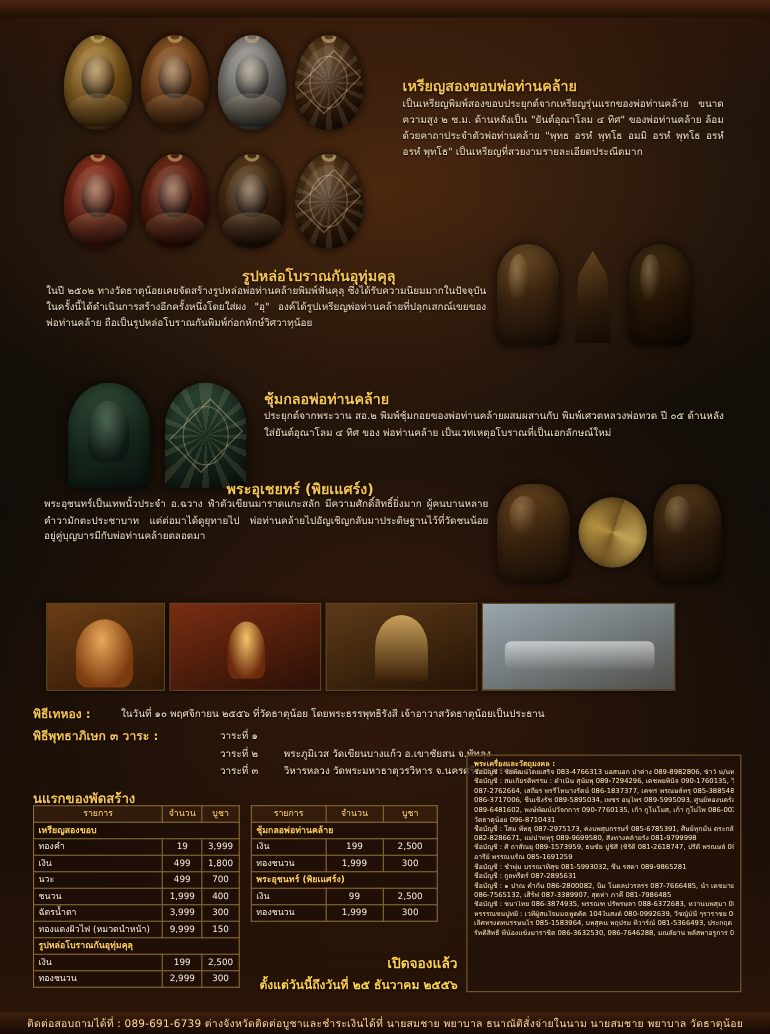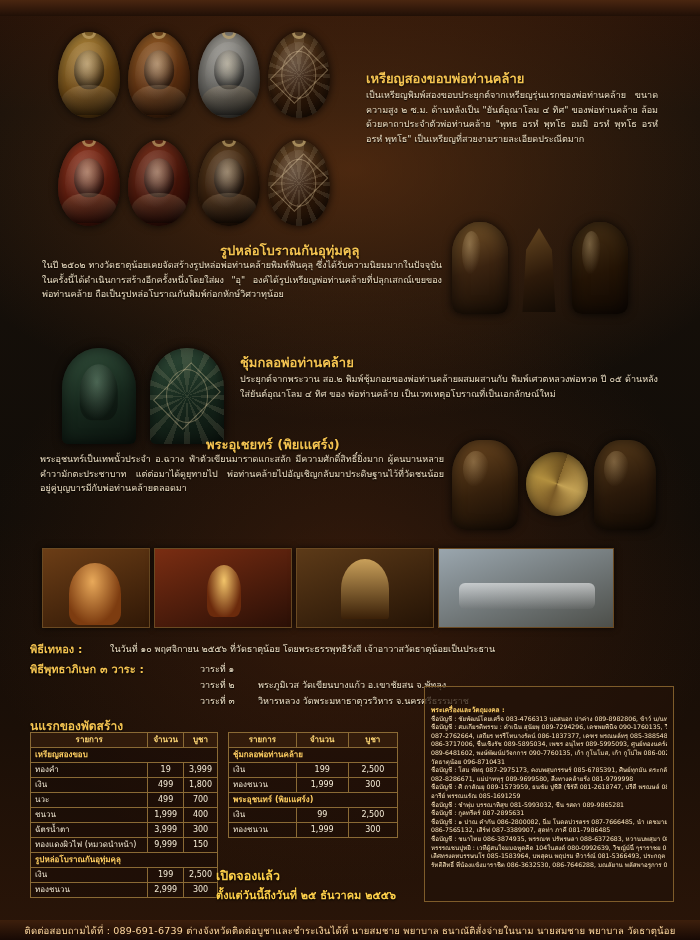--- a/index.html
+++ b/index.html
@@ -171,35 +171,35 @@
     font-size:8px;
     color:#f6edd8;
     background:rgba(20,10,5,0.35);
   }
   table.price th, table.price td{
     border:1px solid #8a6a35;
     padding:1px 4px;
     line-height:12px;
     white-space:nowrap;
   }
-  table.price th{ color:#ffd877; font-weight:bold; background:rgba(70,40,15,0.5);}
+  table.price th{ color:#ffd877; font-weight:normal; background:rgba(70,40,15,0.5);}
   table.price td.n{ text-align:center; }
   table.price td.sec{ color:#ffcf62; font-weight:bold; }
 
   .openbox{
-    position:absolute; text-align:left;
+    position:absolute; text-align:right;
   }
   .openbox .l1{ color:#ffd04a; font-size:12.5px; font-weight:bold; text-shadow:0 1px 2px #000;}
   .openbox .l2{ color:#ffd04a; font-size:11px; font-weight:bold; text-shadow:0 1px 2px #000;}
 
   .acctbox{
     position:absolute;
     border:1px solid #7e5c2a;
     background:rgba(35,18,8,0.72);
-    padding:19px 6px;
+    padding:3px 6px;
     font-size:6.2px;
     line-height:8.6px;
     color:#ffe9c0;
     overflow:hidden;
   }
   .acctbox .t{ color:#ffd26a; font-weight:bold; font-size:6.6px; }
   .acctbox .row{ white-space:nowrap; overflow:hidden; text-overflow:clip; }
 </style>
 </head>
 <body>

